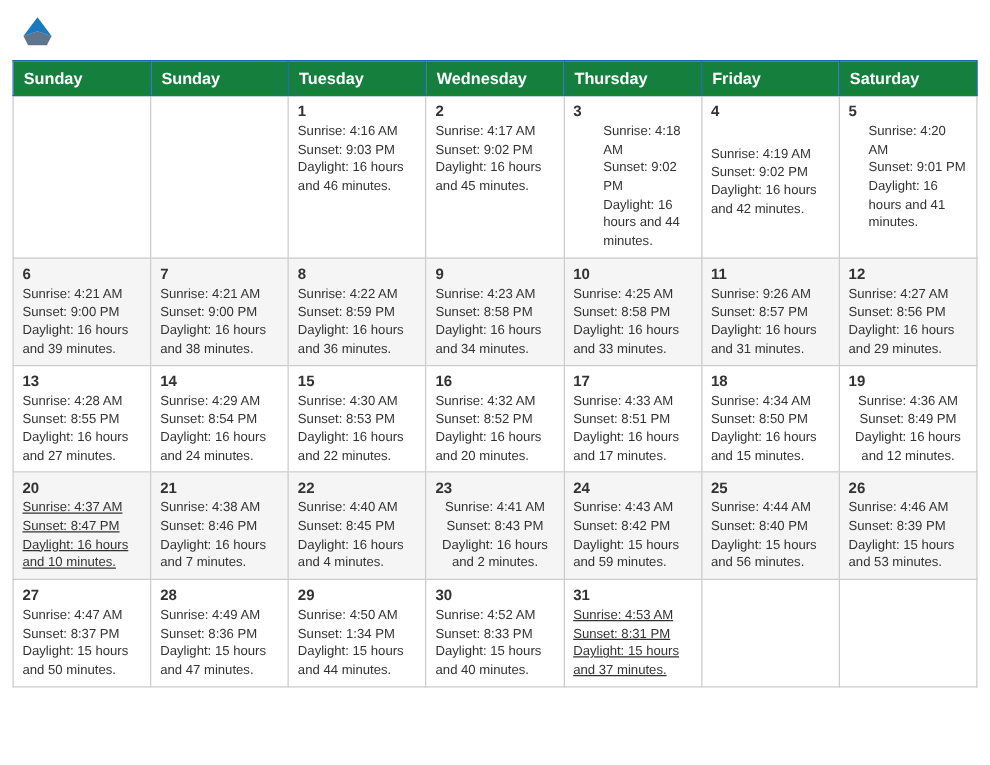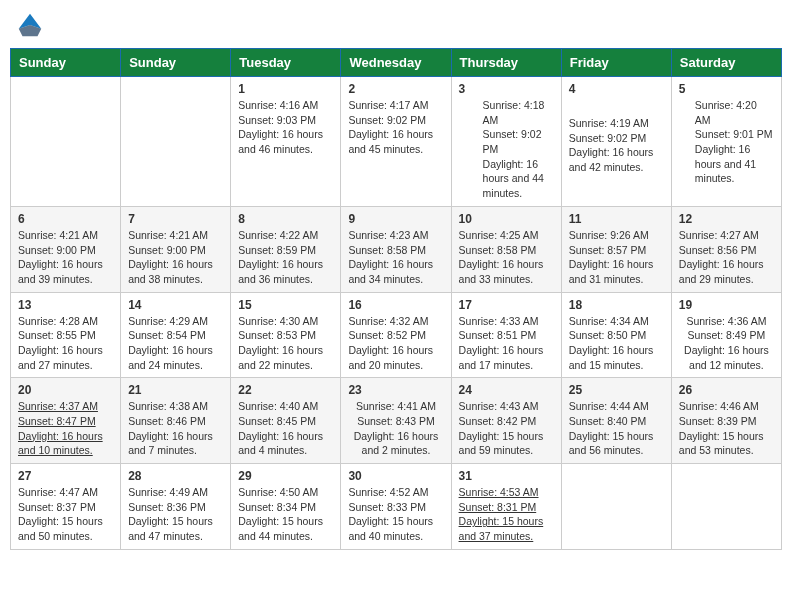--- a/index.html
+++ b/index.html
@@ -294,21 +294,21 @@
         </td>
         <td>
           <span class="day-number">28</span>
           <div class="day-info" style="white-space: pre-line;">Sunrise: 4:49 AM
 Sunset: 8:36 PM
 Daylight: 15 hours and 47 minutes.</div>
         </td>
         <td>
           <span class="day-number">29</span>
           <div class="day-info" style="white-space: pre-line;">Sunrise: 4:50 AM
-Sunset: 8:34 PM
+Sunset: 1:34 PM
 Daylight: 15 hours and 44 minutes.</div>
         </td>
         <td>
           <span class="day-number">30</span>
           <div class="day-info" style="white-space: pre-line;">Sunrise: 4:52 AM
 Sunset: 8:33 PM
 Daylight: 15 hours and 40 minutes.</div>
         </td>
         <td>
           <span class="day-number">31</span>

